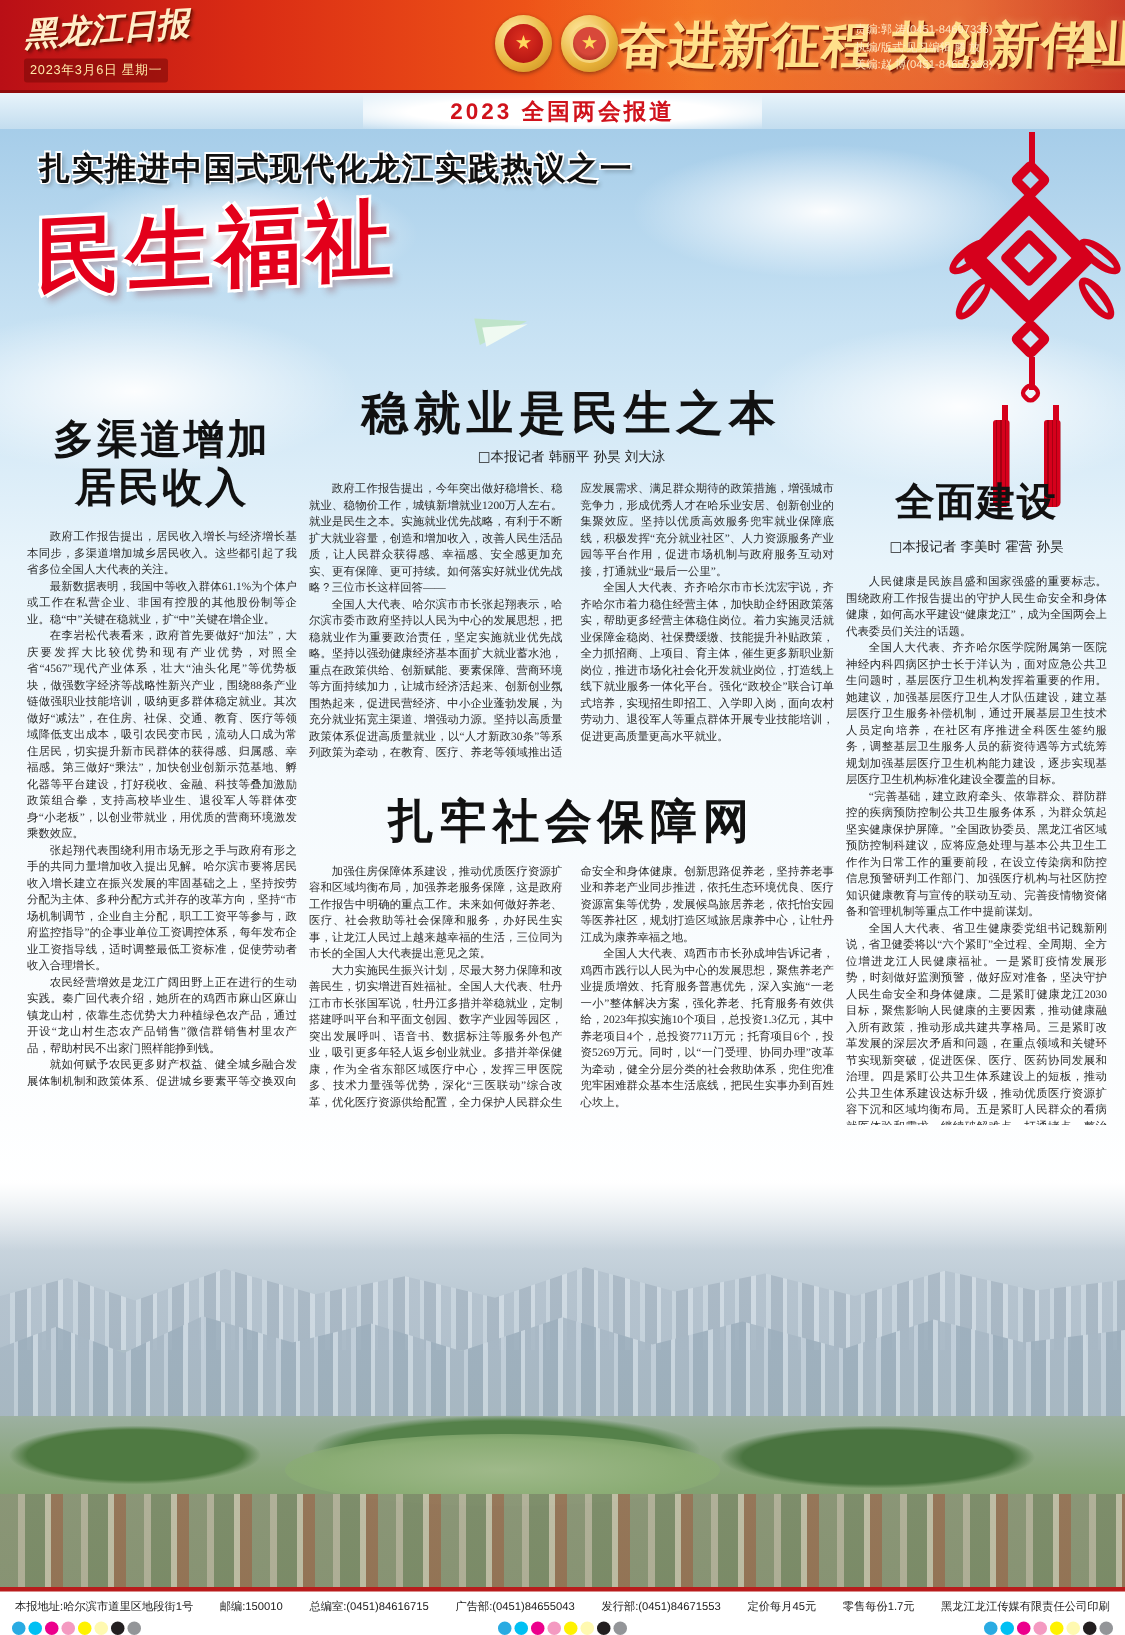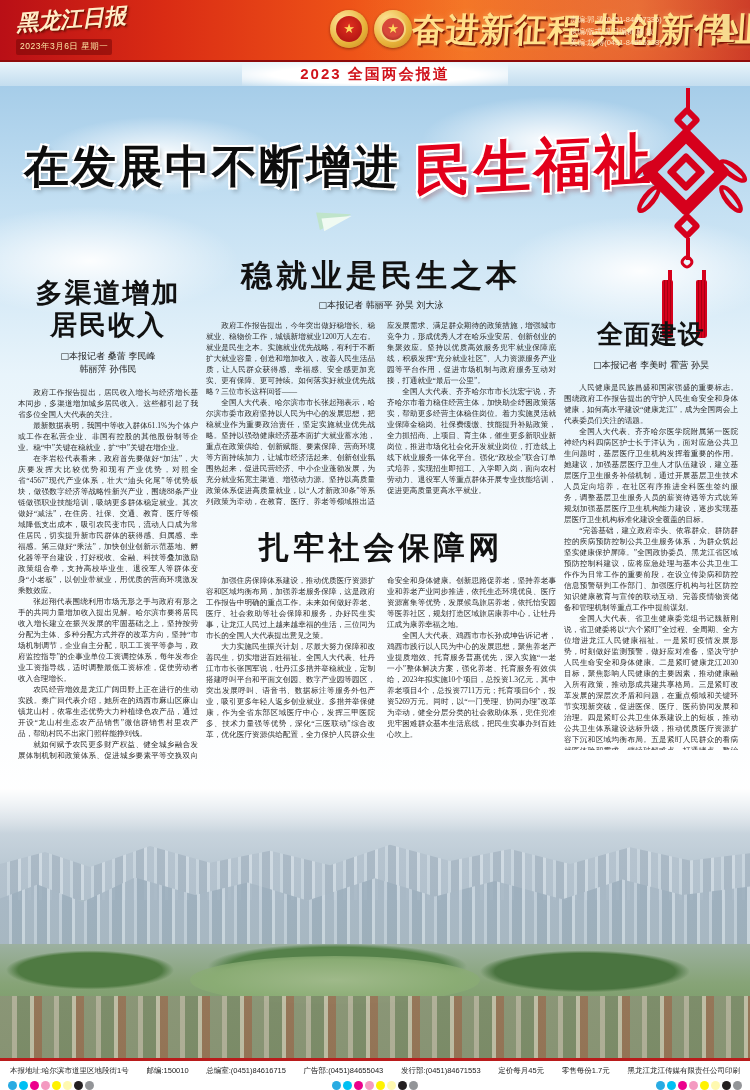--- a/index.html
+++ b/index.html
@@ -142,22 +142,22 @@
   <div class="subband">
     <div class="pill">2023 全国两会报道</div>
   </div>
 
   <div class="sky">
     <div class="cloud" style="left:40px;top:30px;width:240px;height:80px;"></div>
     <div class="cloud" style="left:420px;top:10px;width:260px;height:90px;"></div>
     <div class="cloud" style="left:-60px;top:120px;width:300px;height:110px;"></div>
     <div class="cloud" style="left:500px;top:130px;width:280px;height:110px;"></div>
   </div>
+  <div class="kicker">扎实推进中国式现代化龙江实践热议之一</div>
   <div class="head-row">
-    <span class="head-black">在发展中不断增进</span>
     <span class="head-red">民生福祉</span>
   </div>
   <div class="plane">
       <div class="w1"></div>
       <div class="w2"></div>
     </div>
 
   <div class="knot">
     <div class="cord" style="top:0;height:26px;"></div>
     <div class="d lobe" style="left:43px;top:22px;"></div>
@@ -174,24 +174,20 @@
     <div class="cord" style="top:182px;height:12px;left:68px;"></div>
     <div class="tassel" style="left:28px;"></div>
     <div class="tassel" style="left:62px;"></div>
   </div>
 
   <div class="col-left">
     <div class="art-title">
       <div>多渠道增加</div>
       <div>居民收入</div>
     </div>
-    <div class="byline" style="margin-top:8px;">
-      <div>□本报记者 桑蕾 李民峰</div>
-      <div>韩丽萍 孙伟民</div>
-    </div>
     <div class="body-text">
         <p>政府工作报告提出，居民收入增长与经济增长基本同步，多渠道增加城乡居民收入。这些都引起了我省多位全国人大代表的关注。</p>
         <p>最新数据表明，我国中等收入群体61.1%为个体户或工作在私营企业、非国有控股的其他股份制等企业。稳“中”关键在稳就业，扩“中”关键在增企业。</p>
         <p>在李岩松代表看来，政府首先要做好“加法”，大庆要发挥大比较优势和现有产业优势，对照全省“4567”现代产业体系，壮大“油头化尾”等优势板块，做强数字经济等战略性新兴产业，围绕88条产业链做强职业技能培训，吸纳更多群体稳定就业。其次做好“减法”，在住房、社保、交通、教育、医疗等领域降低支出成本，吸引农民变市民，流动人口成为常住居民，切实提升新市民群体的获得感、归属感、幸福感。第三做好“乘法”，加快创业创新示范基地、孵化器等平台建设，打好税收、金融、科技等叠加激励政策组合拳，支持高校毕业生、退役军人等群体变身“小老板”，以创业带就业，用优质的营商环境激发乘数效应。</p>
         <p>张起翔代表围绕利用市场无形之手与政府有形之手的共同力量增加收入提出见解。哈尔滨市要将居民收入增长建立在振兴发展的牢固基础之上，坚持按劳分配为主体、多种分配方式并存的改革方向，坚持“市场机制调节，企业自主分配，职工工资平等参与，政府监控指导”的企事业单位工资调控体系，每年发布企业工资指导线，适时调整最低工资标准，促使劳动者收入合理增长。</p>
         <p>农民经营增效是龙江广阔田野上正在进行的生动实践。秦广回代表介绍，她所在的鸡西市麻山区麻山镇龙山村，依靠生态优势大力种植绿色农产品，通过开设“龙山村生态农产品销售”微信群销售村里农产品，帮助村民不出家门照样能挣到钱。</p>
         <p>就如何赋予农民更多财产权益、健全城乡融合发展体制机制和政策体系、促进城乡要素平等交换双向流动，张雨代表提出，要从政策供给、营商环境、保障服务等多环节发力，创造条件提升群众经营性、财产性、转移性收入，努力缩小居民收入的群体差距、区域差距、城乡差距，让高质量发展成果更多更公平惠及全体人民。</p>
       </div>
   </div>
 

